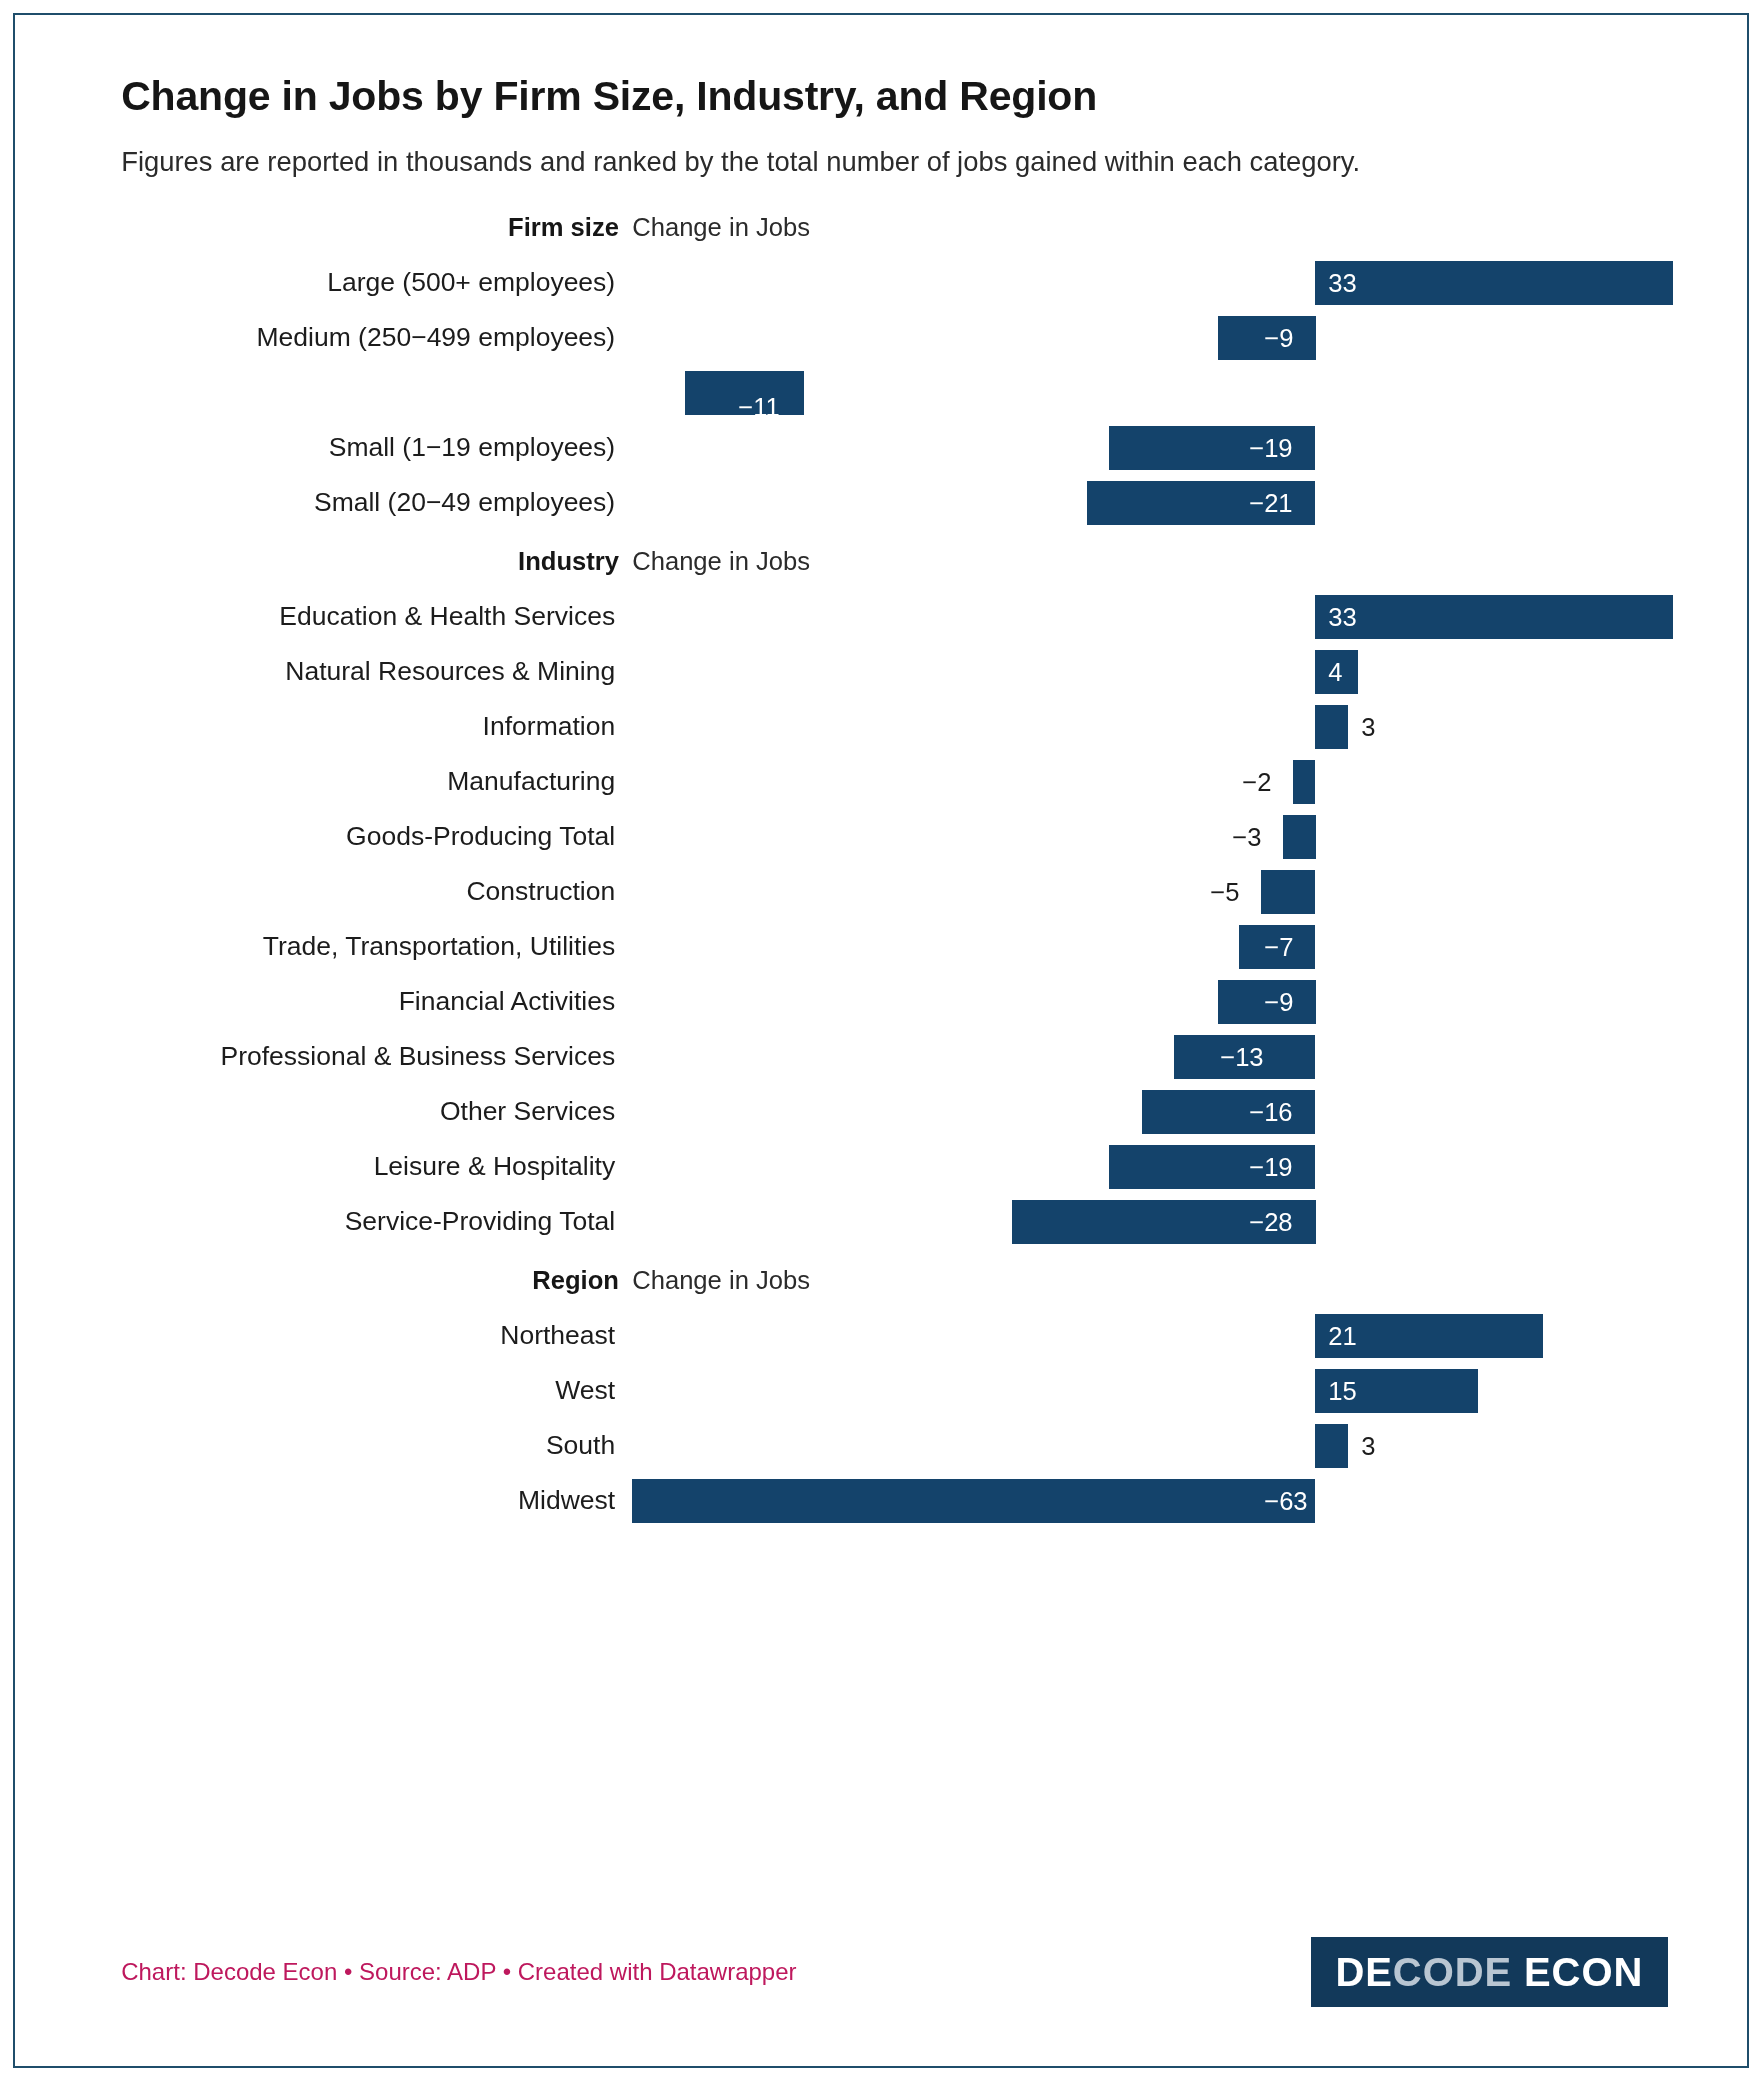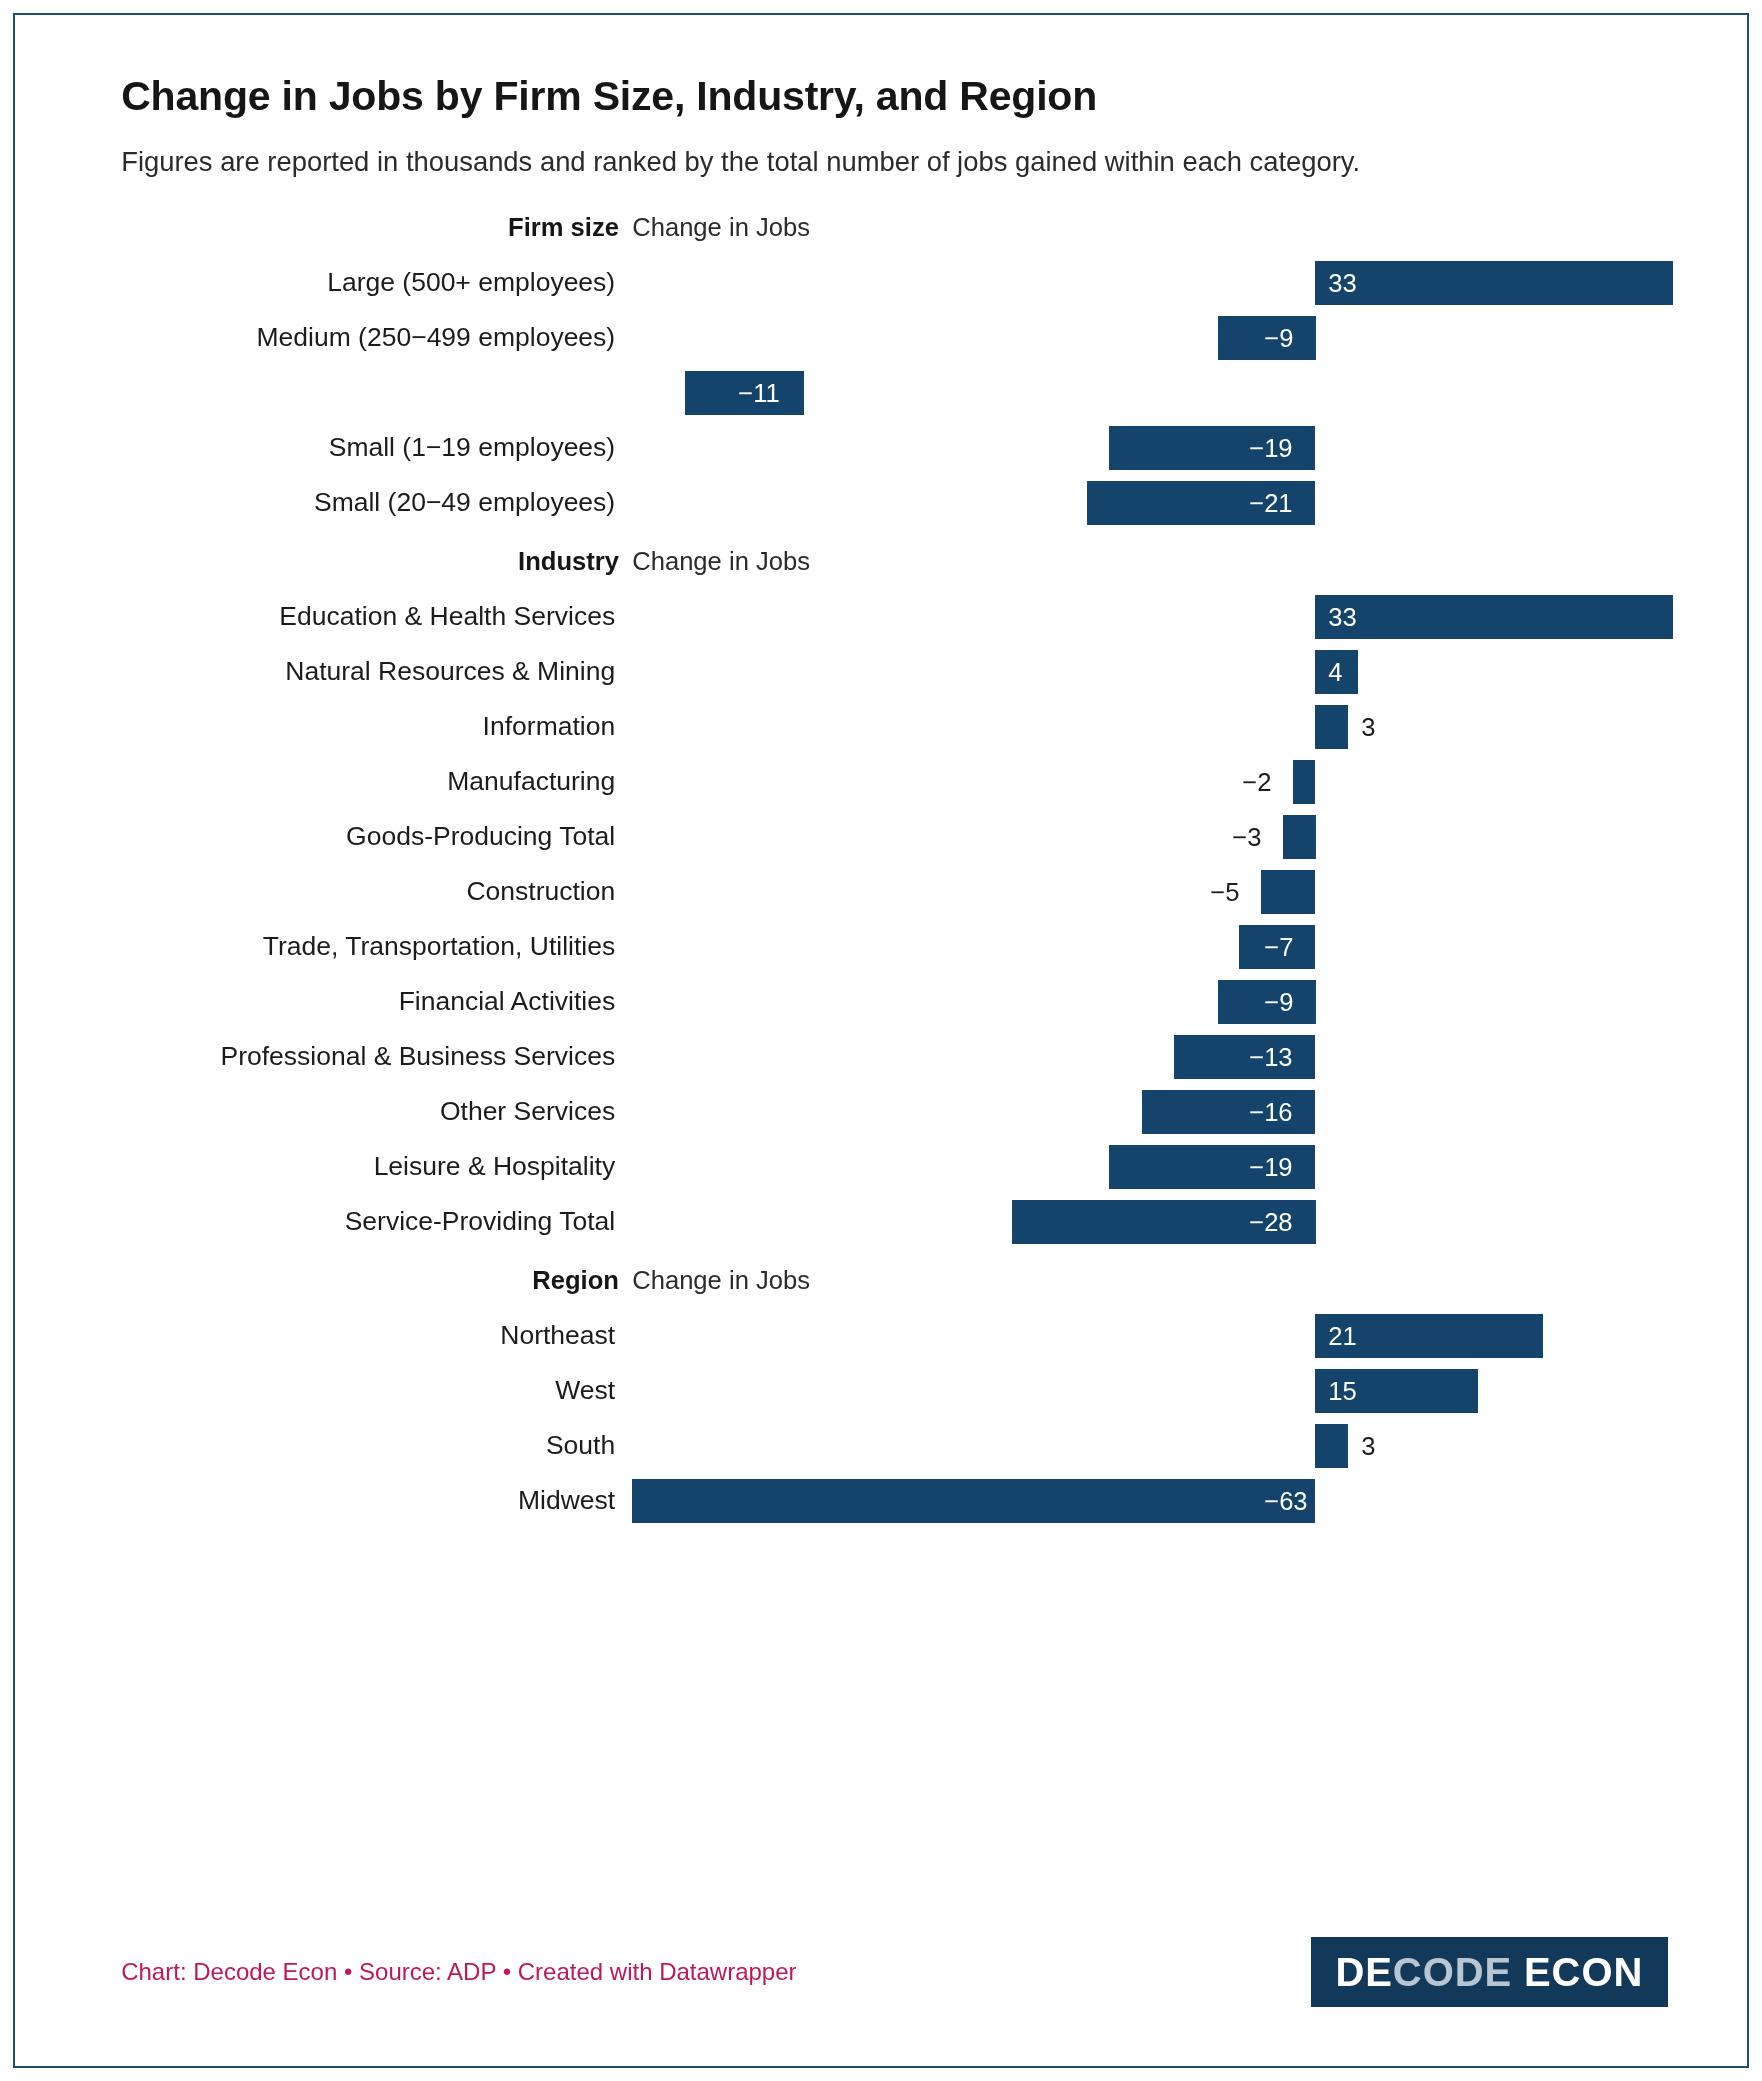--- a/index.html
+++ b/index.html
@@ -157,21 +157,21 @@
           <div class="row">
             <div class="row-label">Medium (250−499 employees)</div>
             <div class="plot">
               <div class="bar" style="left: 586px; width: 98px; background: rgb(20, 67, 107);"></div>
               <div class="bar-value inside-left" style="left: 632px;">−9</div>
             </div>
           </div>
           <div class="row">
             <div class="plot">
               <div class="bar" style="left: 564px; width: 119px; background: rgb(20, 67, 107);"></div>
-              <div class="bar-value inside-left" style="left: 617px;">−11</div>
+              <div class="bar-value inside-left" style="left: 617px; margin-top: 14px;">−11</div>
             </div>
           </div>
           <div class="row">
             <div class="row-label">Small (1−19 employees)</div>
             <div class="plot">
               <div class="bar" style="left: 477px; width: 206px; background: rgb(20, 67, 107);"></div>
               <div class="bar-value inside-left" style="left: 617px;">−19</div>
             </div>
           </div>
           <div class="row">
@@ -240,21 +240,21 @@
             <div class="row-label">Financial Activities</div>
             <div class="plot">
               <div class="bar" style="left: 586px; width: 98px; background: rgb(20, 67, 107);"></div>
               <div class="bar-value inside-left" style="left: 632px;">−9</div>
             </div>
           </div>
           <div class="row">
             <div class="row-label">Professional &amp; Business Services</div>
             <div class="plot">
               <div class="bar" style="left: 542px; width: 141px; background: rgb(20, 67, 107);"></div>
-              <div class="bar-value inside-left" style="left: 617px;">−13</div>
+              <div class="bar-value inside-left" style="left: 588px;">−13</div>
             </div>
           </div>
           <div class="row">
             <div class="row-label">Other Services</div>
             <div class="plot">
               <div class="bar" style="left: 510px; width: 173px; background: rgb(20, 67, 107);"></div>
               <div class="bar-value inside-left" style="left: 617px;">−16</div>
             </div>
           </div>
           <div class="row">

